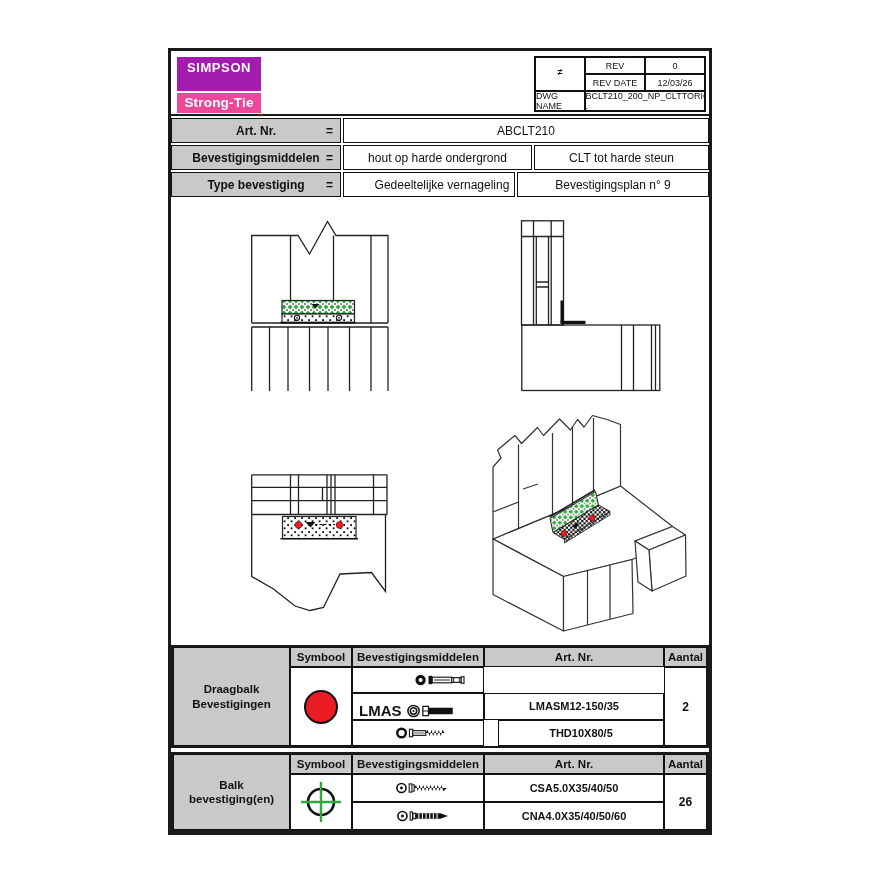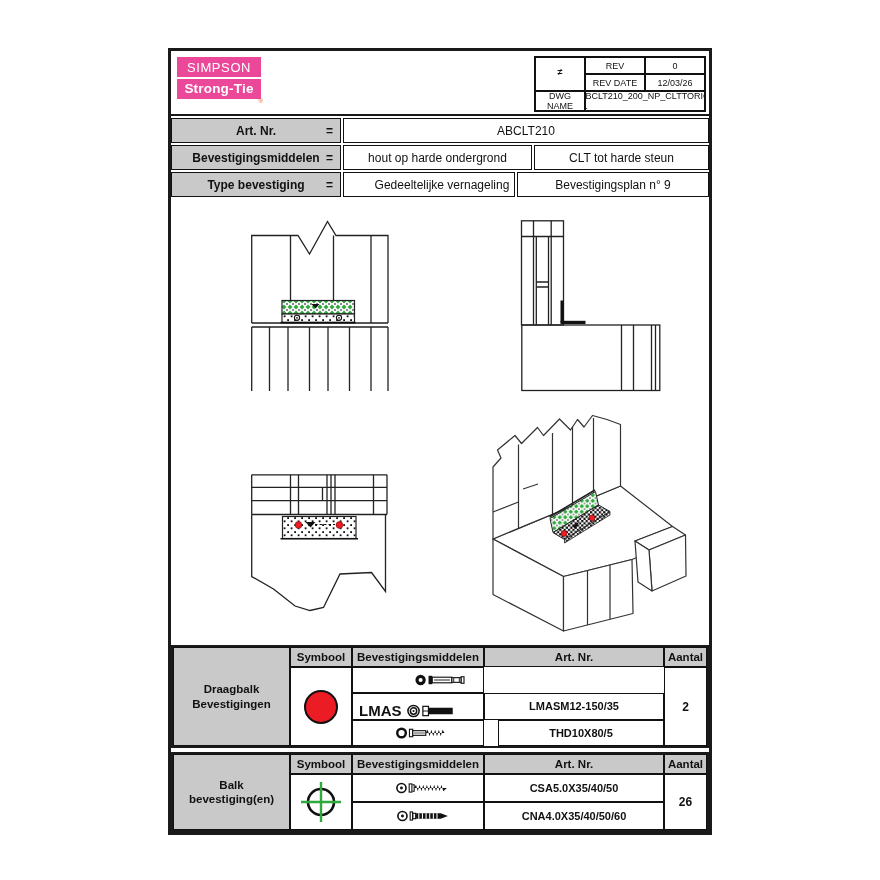--- a/index.html
+++ b/index.html
@@ -2,21 +2,21 @@
 <html><head>
 <meta charset="utf-8">
 <style>
   html,body{margin:0;padding:0;background:#ffffff;}
   body{width:880px;height:880px;position:relative;font-family:"Liberation Sans",sans-serif;color:#111;}
   .sheet{position:absolute;left:168px;top:48px;width:544px;height:787px;border:3px solid #1a1a1a;box-sizing:border-box;background:#fff;}
   .abs{position:absolute;}
   
   .header{position:absolute;left:0;top:0;width:538px;height:65px;border-bottom:2.5px solid #1a1a1a;box-sizing:border-box;background:#fff;}
   .logo{position:absolute;left:6px;top:6px;width:84px;}
-  .logo .l1{background:#ec4899;color:#fff;font-weight:normal;font-size:13px;letter-spacing:.6px;text-align:center;padding:3px 0 2px;}
+  .logo .l1{background:#a21caf;color:#fff;font-weight:bold;font-size:13px;letter-spacing:.6px;text-align:center;padding:3px 0 16px;}
   .logo .l2{background:#ec4899;color:#fff;font-weight:bold;font-size:13.5px;text-align:center;padding:2px 0 3px;margin-top:2px;letter-spacing:.2px;}
   .logo .reg{position:absolute;right:-2px;bottom:-5px;color:#f05a25;font-size:6px;}
   .title-wrap{position:absolute;left:92px;top:12px;width:268px;text-align:center;}
   .title-wrap span{font-size:26px;letter-spacing:.5px;border-bottom:2px solid #111;padding:0 6px 3px;}
   .revtab{position:absolute;left:363px;top:5px;width:172px;height:56px;border:1.6px solid #111;box-sizing:border-box;display:grid;grid-template-columns:50px 60px 1fr;grid-template-rows:17px 17px 1fr;}
   .revtab>div{border:0.8px solid #111;display:flex;align-items:center;justify-content:center;font-size:9px;box-sizing:border-box;overflow:hidden;}
   .rt-sym{grid-row:1/3;font-size:30px;font-weight:bold;line-height:1;padding-bottom:4px;}
   .rt-val{font-size:10px;}
   .rt-dwg{font-size:5px;letter-spacing:0;}
   
@@ -47,21 +47,21 @@
       <div class="l1">SIMPSON</div>
       <div class="l2">Strong-Tie</div>
       <div class="reg">®</div>
     </div>
     <div class="revtab">
       <div class="rt-sym" style="grid-column:1;">≠</div>
       <div>REV</div>
       <div class="rt-val">0</div>
       <div>REV DATE</div>
       <div class="rt-val">12/03/26</div>
-      <div style="grid-column:1;text-align:center;">DWG NAME</div>
+      <div style="grid-column:1;">DWG NAME</div>
       <div class="rt-dwg" style="grid-column:2/4;">C_ABCLT210_200_NP_CLTTORIGID-9-NL</div>
     </div>
   </div>
 
   <div class="inforow" style="top:67px;">
     <div class="lab">
         <span>Art. Nr.</span>
         <span class="eq">=</span>
       </div>
     <div class="val" style="flex:1;">ABCLT210</div>

